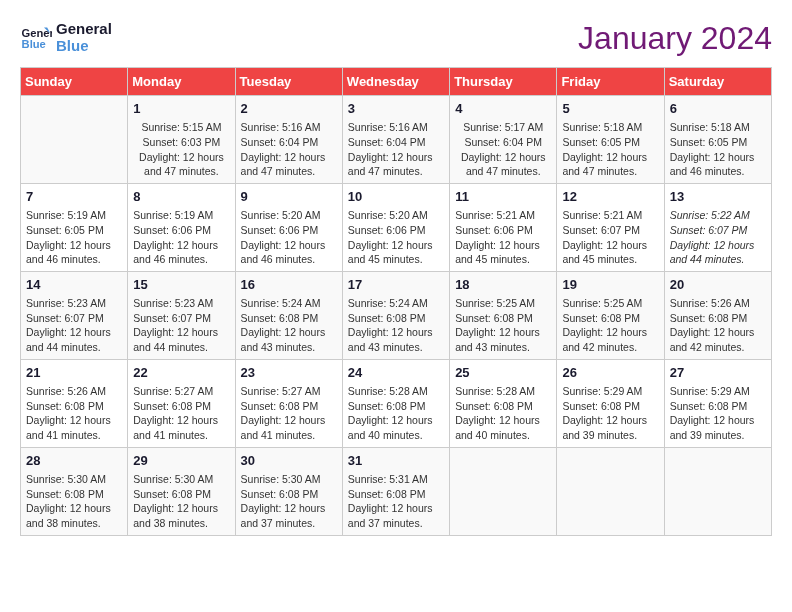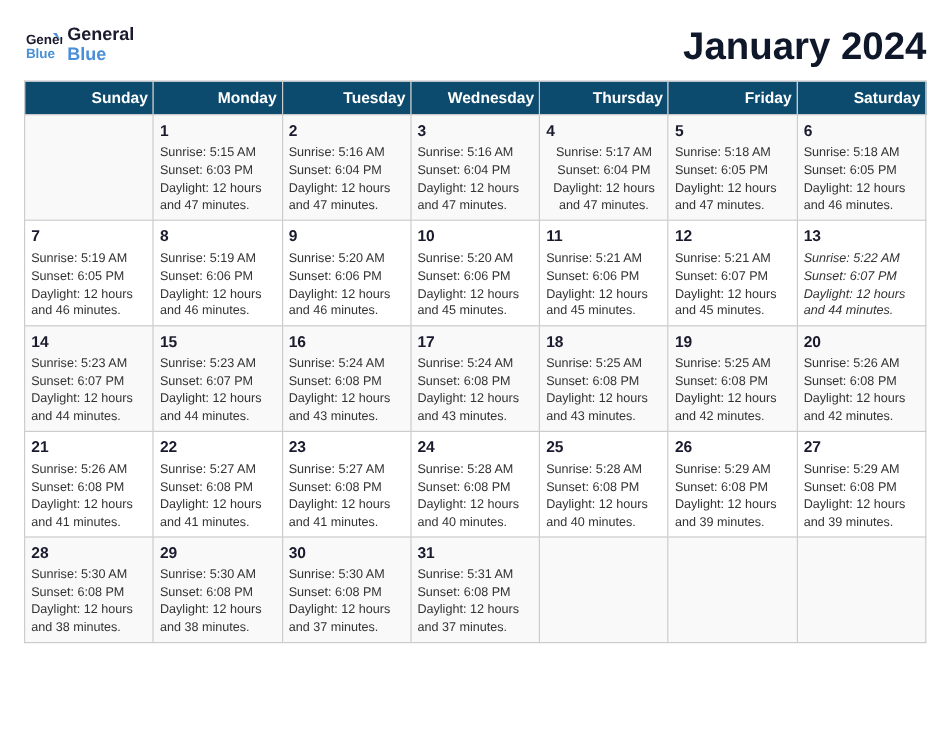--- a/index.html
+++ b/index.html
@@ -23,38 +23,38 @@
     }
     .logo-icon {
       width: 32px;
       height: 32px;
     }
     .title-block {
       text-align: right;
     }
     .title-block h1 {
       font-size: 32px;
-      font-weight: bold;
-      color: #0f172a;
+      font-weight: normal;
+      color: #701a75;
     }
     .title-block h2 {
       font-size: 16px;
       font-weight: normal;
       color: #333;
     }
     table {
       width: 100%;
       border-collapse: collapse;
       font-size: 11px;
     }
     thead tr th {
-      background-color: #0c4a6e;
+      background-color: #ef4444;
       color: #fff;
       padding: 6px 4px;
-      text-align: right;
+      text-align: left;
       font-size: 13px;
       font-weight: bold;
       border: 1px solid #ccc;
     }
     tbody tr td {
       border: 1px solid #ccc;
       padding: 4px 5px;
       vertical-align: top;
       min-height: 70px;
       color: #333;
@@ -108,21 +108,21 @@
         <th>Thursday</th>
         <th>Friday</th>
         <th>Saturday</th>
       </tr>
   </thead>
   <tbody id="calendar-body">
   <tr>
         <td></td>
         <td>
           <span class="day-number">1</span>
-          <div class="day-info" style="white-space: pre-line;">Sunrise: 5:15 AM
+          <div class="day-info" style="white-space: pre-line; text-align: center;">Sunrise: 5:15 AM
 Sunset: 6:03 PM
 Daylight: 12 hours
 and 47 minutes.</div>
         </td>
         <td>
           <span class="day-number">2</span>
           <div class="day-info" style="white-space: pre-line;">Sunrise: 5:16 AM
 Sunset: 6:04 PM
 Daylight: 12 hours
 and 47 minutes.</div>

